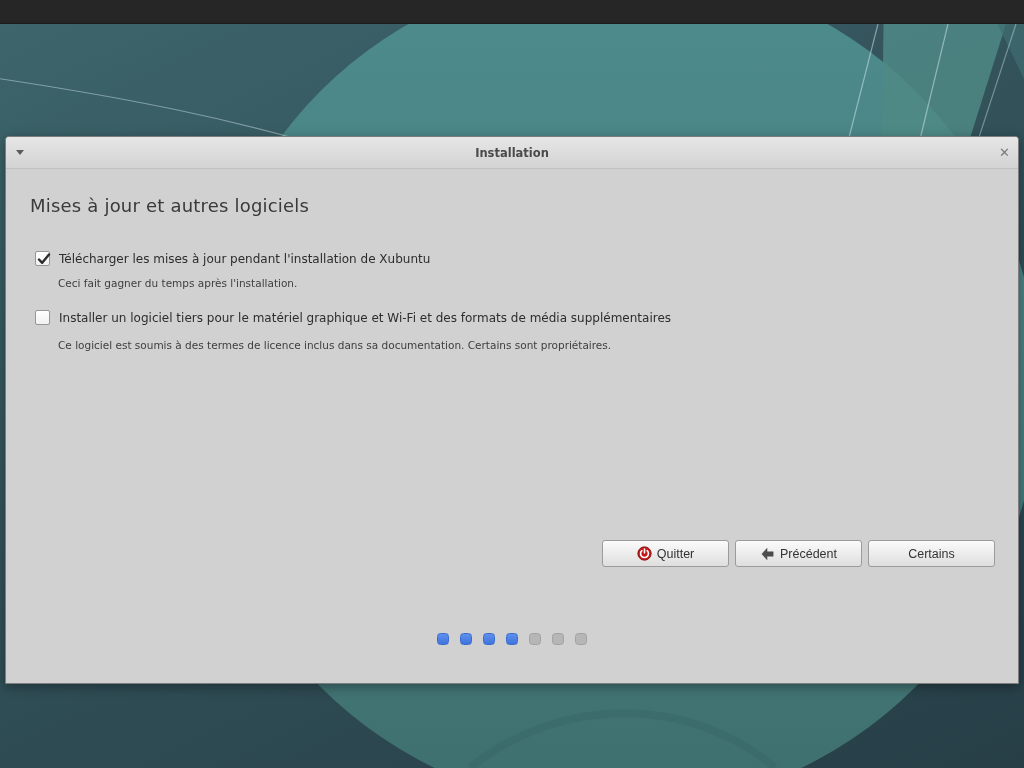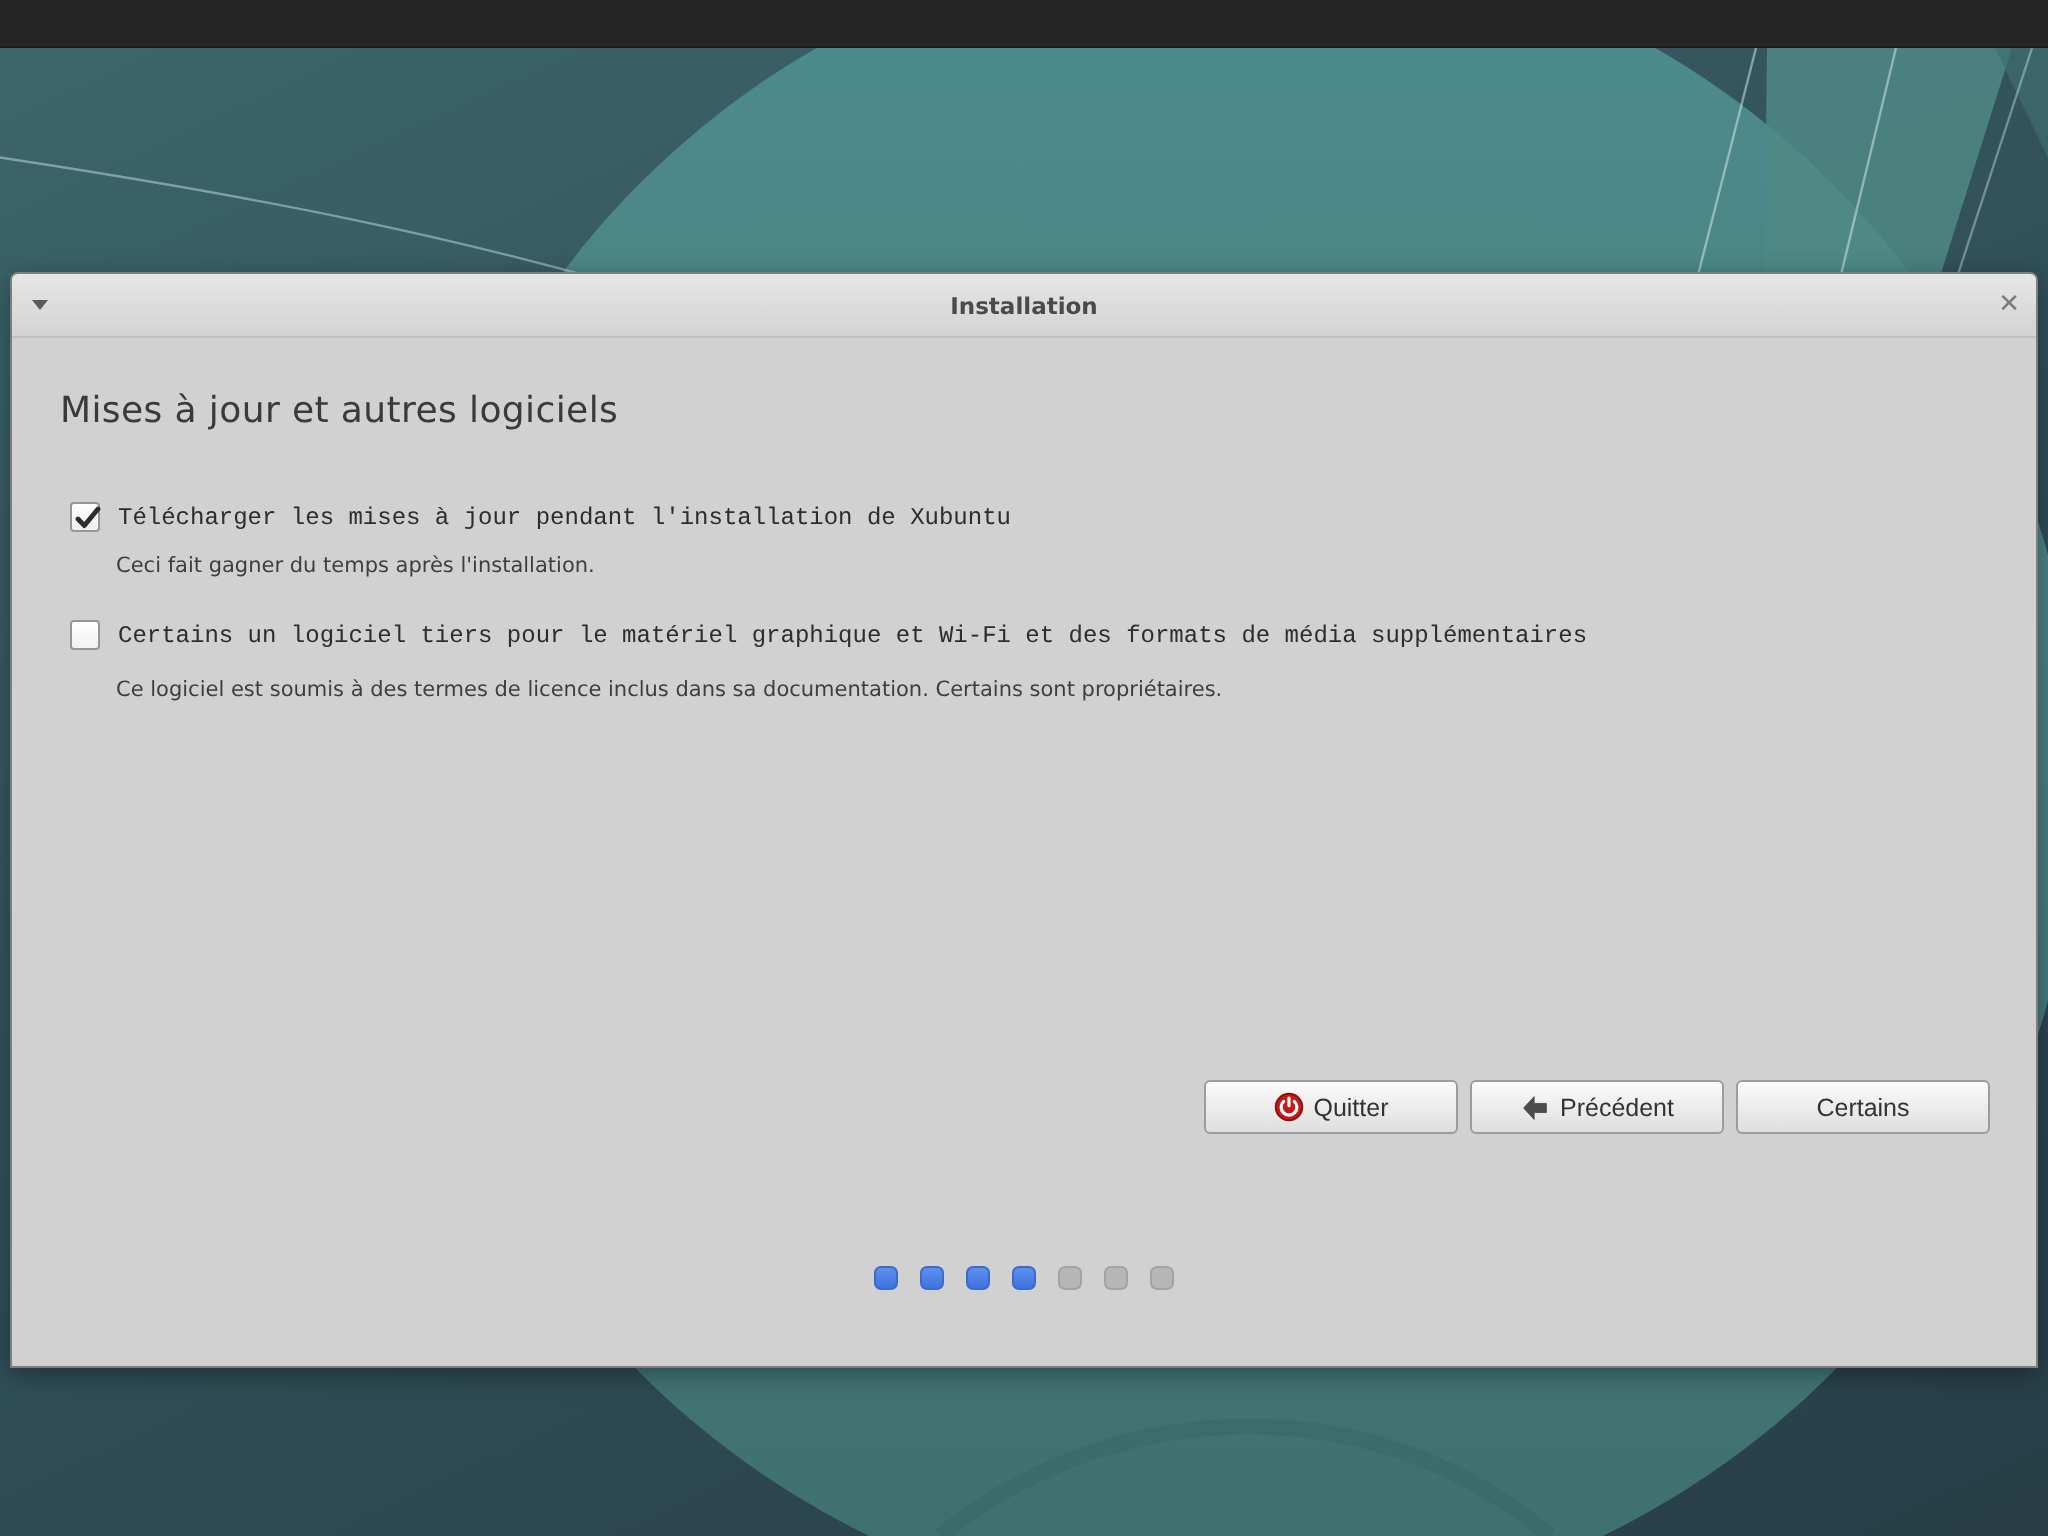--- a/index.html
+++ b/index.html
@@ -79,21 +79,21 @@
     color: #7b7b7b; font-size: 13px; font-weight: bold; cursor: default;
   }
 
   
   .page-heading {
     position: absolute; left: 24px; top: 58px;
     font-size: 18px; color: #3a3a3a; letter-spacing: 0.2px;
   }
   .option-row {
     position: absolute; left: 29px;
-    display: flex; align-items: flex-end; gap: 9px; font-family: Liberation Mono, monospace;
+    display: flex; align-items: flex-end; gap: 9px;
   }
   .option-row.opt-0 { top: 114px; }
   .option-row.opt-1 { top: 173px; }
   .checkbox {
     width: 15px; height: 15px; flex: 0 0 15px;
     background: linear-gradient(#ffffff, #f1f1f1);
     border: 1px solid #979797; border-radius: 2px;
     position: relative;
   }
   .checkbox svg { position: absolute; left: 0px; top: -1px; display: none; }
@@ -170,21 +170,21 @@
       </svg>
     </div>
     <label class="option-label">Télécharger les mises à jour pendant l'installation de Xubuntu</label>
   </div>
   <div class="option-desc desc-0">Ceci fait gagner du temps après l'installation.</div>
 
   <div class="option-row opt-1">
     <div class="checkbox" data-checked="false">
       
     </div>
-    <label class="option-label">Certains un logiciel tiers pour le matériel graphique et Wi-Fi et des formats de média supplémentaires</label>
+    <label class="option-label">Installer un logiciel tiers pour le matériel graphique et Wi-Fi et des formats de média supplémentaires</label>
   </div>
   <div class="option-desc desc-1">Ce logiciel est soumis à des termes de licence inclus dans sa documentation. Certains sont propriétaires.</div>
 
   <button class="btn btn-quit">
     <span class="icon">
       <svg width="15" height="15" viewBox="0 0 16 16">
         <circle cx="8" cy="8" r="7.1" fill="#c41a1a" stroke="#8e0f0f" stroke-width="1"></circle>
         <path d="M8 3.2 L8 7.3" stroke="#ffffff" stroke-width="1.7" stroke-linecap="round"></path>
         <path d="M5.2 5 A4.2 4.2 0 1 0 10.8 5" fill="none" stroke="#ffffff" stroke-width="1.7" stroke-linecap="round"></path>
       </svg>

